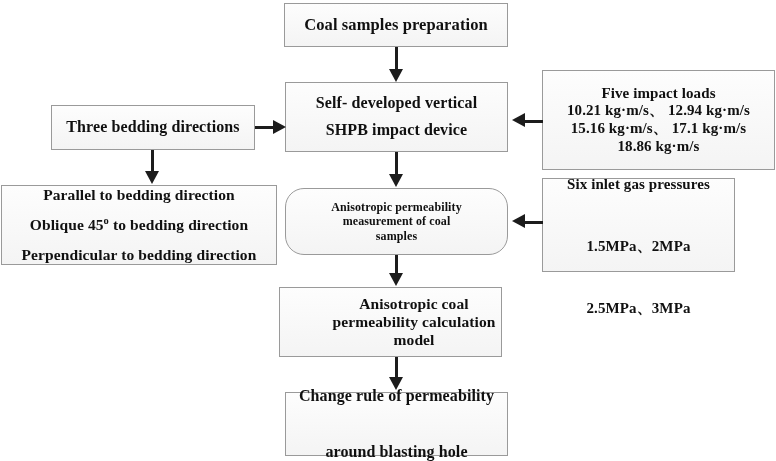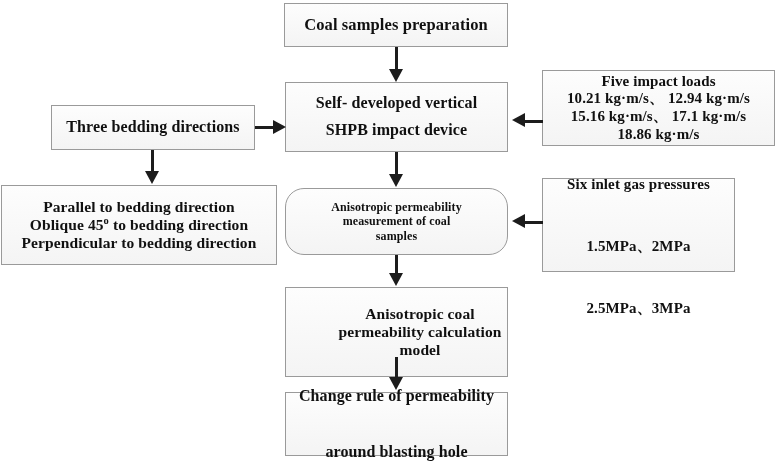--- a/index.html
+++ b/index.html
@@ -96,42 +96,42 @@
     <span class="ln">Self- developed vertical</span>
     <span class="ln">SHPB impact device</span>
   </div>
 
   <div class="node t-aniso" style="left:285px; top:188px; width:223px; height:67px;">
     <span class="ln">Anisotropic permeability</span>
     <span class="ln">measurement of coal</span>
     <span class="ln">samples</span>
   </div>
 
-  <div class="node t-model" style="left:285px; top:287px; width:223px; height:90px;padding-left:47px;">
+  <div class="node t-model" style="left:279px; top:287px; width:223px; height:70px;padding-left:47px;">
     <span class="ln">Anisotropic coal</span>
     <span class="ln">permeability calculation</span>
     <span class="ln">model</span>
   </div>
 
   <div class="node t-change" style="left:285px; top:392px; width:223px; height:64px;gap:37px;">
     <span class="ln">Change rule of permeability</span>
     <span class="ln">around blasting hole</span>
   </div>
 
   <div class="node t-three" style="left:51px; top:105px; width:204px; height:45px;">
     <span class="ln">Three bedding directions</span>
   </div>
 
-  <div class="node t-dirs" style="left:1px; top:185px; width:276px; height:80px;">
+  <div class="node t-dirs" style="left:1px; top:185px; width:276px; height:80px;justify-content:space-between;">
     <span class="ln">Parallel to bedding direction</span>
     <span class="ln"><span>Oblique 45</span><sup class="deg">o</sup><span> to bedding direction</span></span>
     <span class="ln">Perpendicular to bedding direction</span>
   </div>
 
-  <div class="node t-loads" style="left:542px; top:70px; width:233px; height:76px;">
+  <div class="node t-loads" style="left:542px; top:70px; width:233px; height:100px;">
     <span class="ln">Five impact loads</span>
     <span class="ln">10.21 kg·m/s、 12.94 kg·m/s</span>
     <span class="ln">15.16 kg·m/s、 17.1 kg·m/s</span>
     <span class="ln">18.86 kg·m/s</span>
   </div>
 
   <div class="node t-press indent" style="left:542px; top:178px; width:193px; height:94px;">
     <span class="ln">Six inlet gas pressures</span>
     <span class="ln">1.5MPa、2MPa</span>
     <span class="ln">2.5MPa、3MPa</span>

